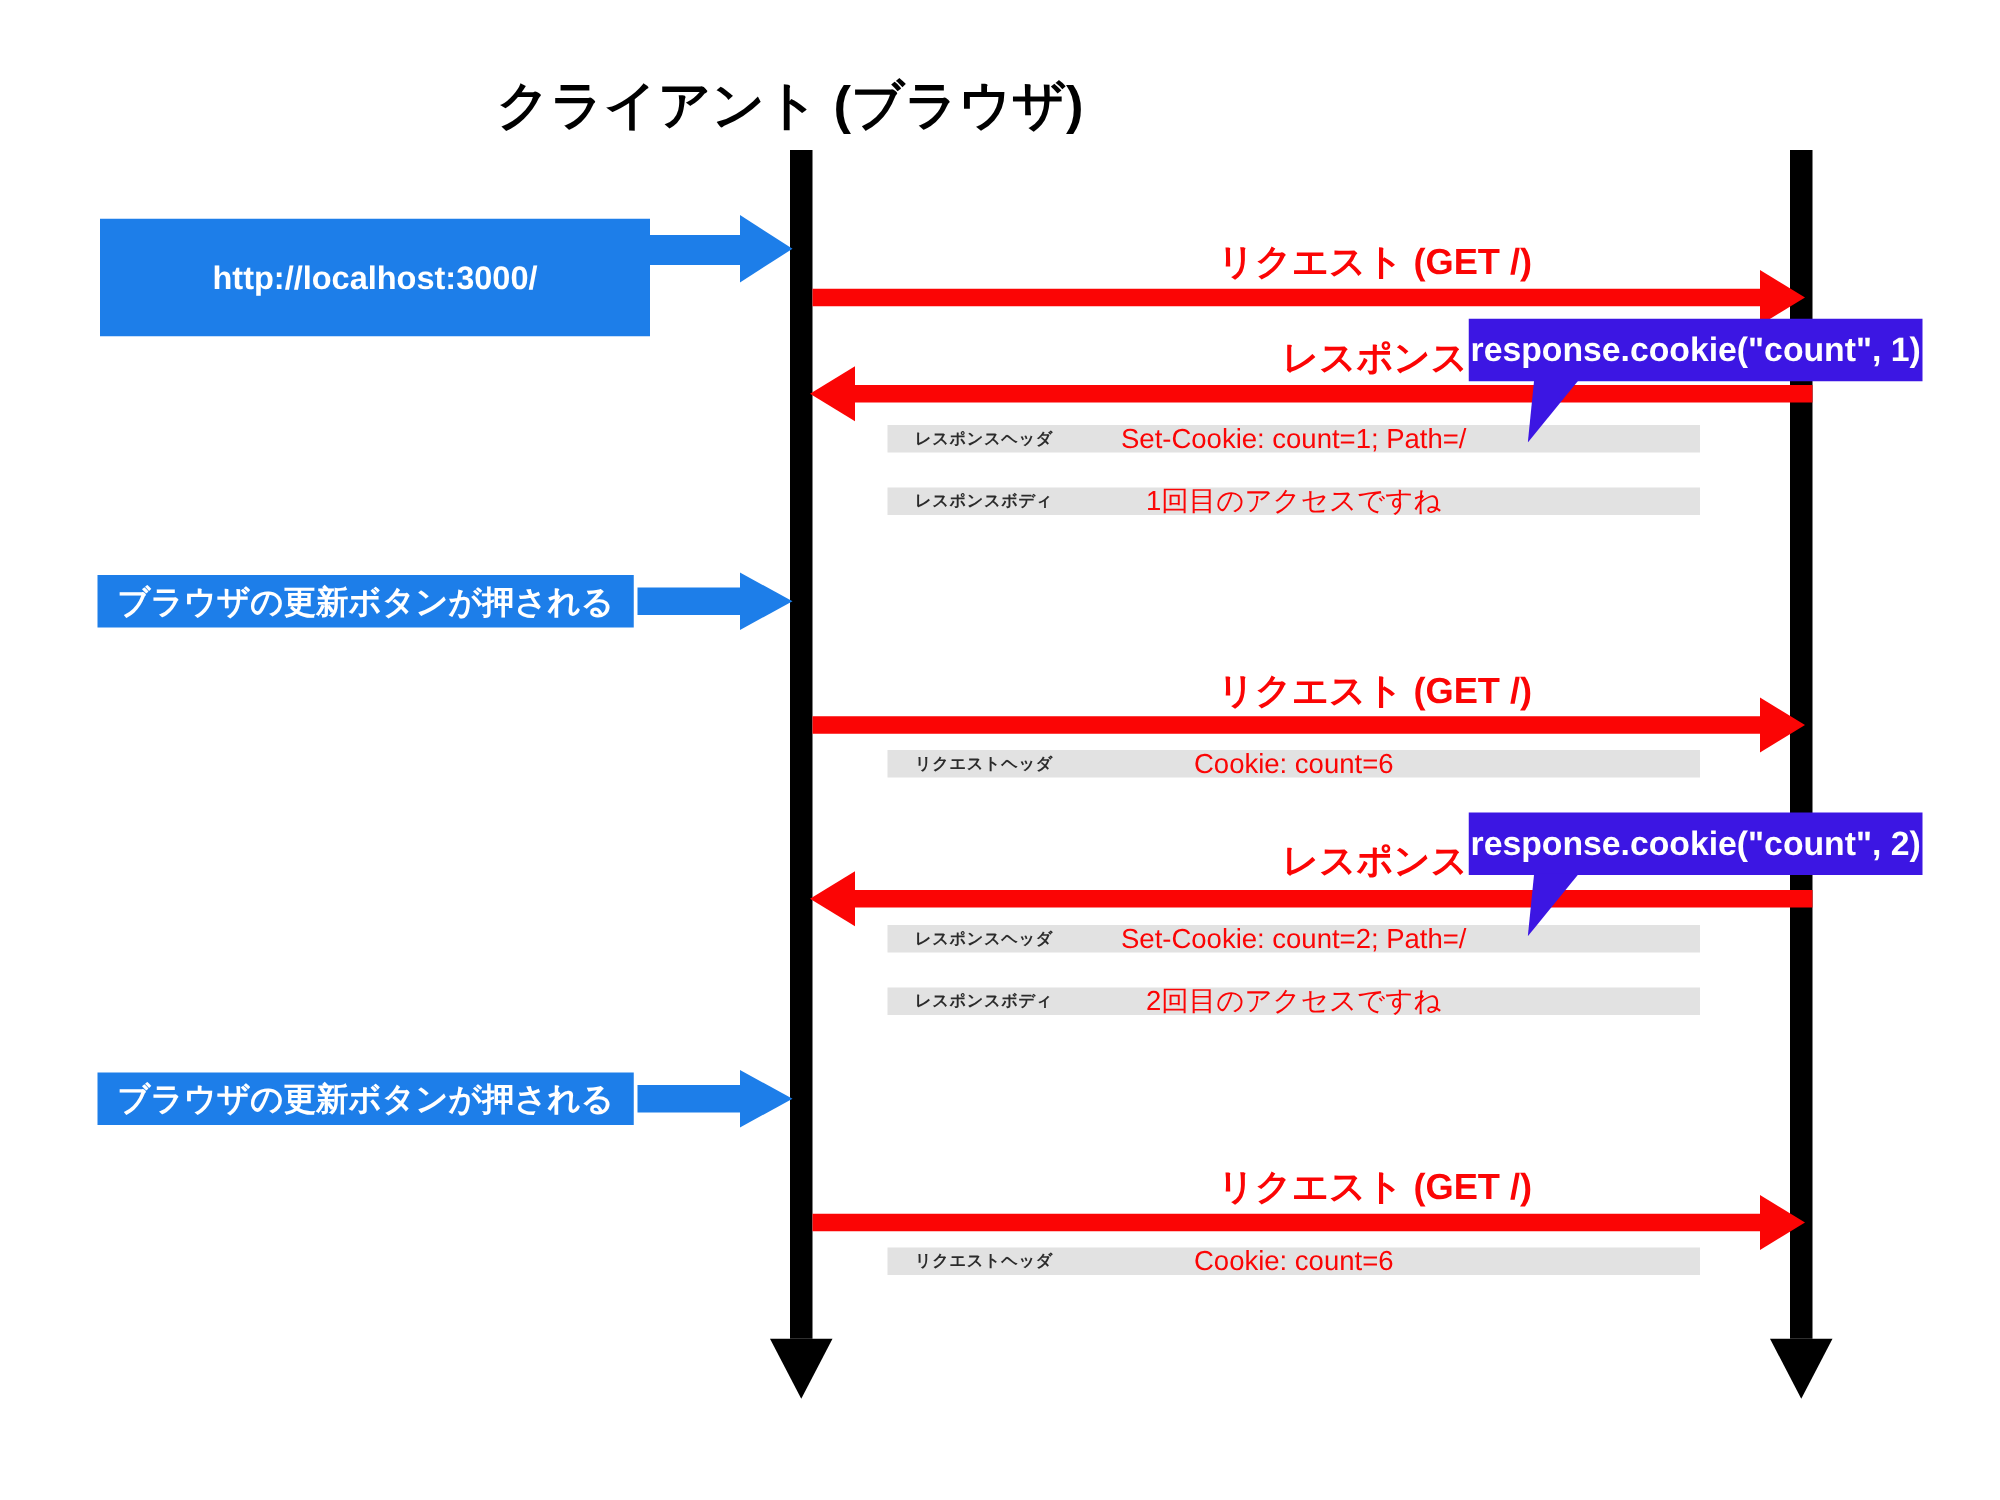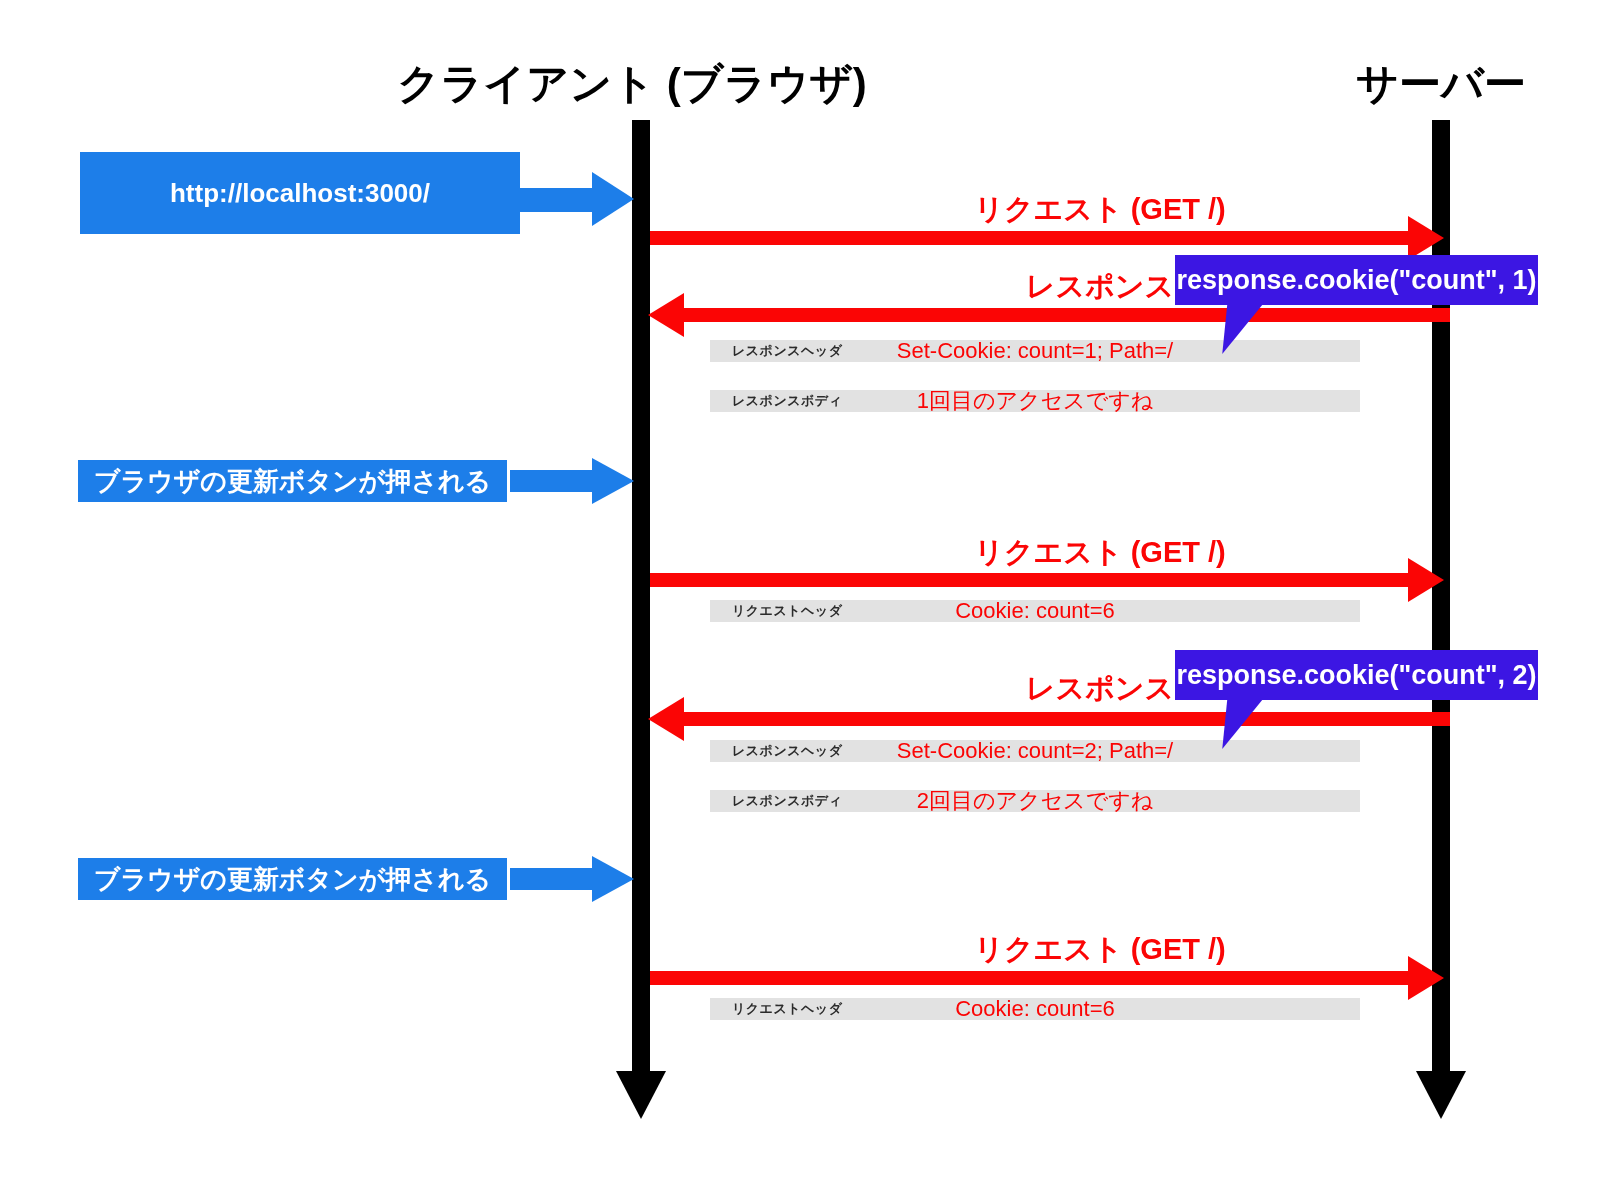--- a/index.html
+++ b/index.html
@@ -71,21 +71,20 @@
     position:absolute;left:1221px;width:42px;height:50px;background:var(--purple);
     clip-path:polygon(15% 0,100% 0,3% 100%);
   }
 </style>
 </head>
 <body>
 
 <div class="page">
 
   <div class="actor-title" style="left:632px">クライアント (ブラウザ)</div>
-  <div class="actor-title" style="left:1441px">サーバー</div>
 
   <div class="lifeline" style="left:632px"></div>
   <div class="lifeline-head" style="left:616px"></div>
   <div class="lifeline" style="left:1432px"></div>
   <div class="lifeline-head" style="left:1416px"></div>
 
   <div class="red-shaft" style="left:650px;top:231px;width:758px"></div>
   <div class="red-head-r" style="left:1408px;top:216px"></div>
 
   <div class="red-head-l" style="left:648px;top:293px"></div>
@@ -124,21 +123,21 @@
   </div>
   <div class="info-box" style="top:790px">
     <span class="info-key">レスポンスボディ</span>
     <span class="info-value">2回目のアクセスですね</span>
   </div>
   <div class="info-box" style="top:998px">
     <span class="info-key">リクエストヘッダ</span>
     <span class="info-value">Cookie: count=6</span>
   </div>
 
-  <div class="event-box" style="left:80px;top:152px;width:440px;height:82px">
+  <div class="event-box" style="left:80px;top:175px;width:440px;height:94px">
     <div>http://localhost:3000/</div>
   </div>
   <div class="blue-shaft" style="left:520px;top:188px;width:72px;height:24px"></div>
   <div class="blue-head" style="left:592px;top:172px"></div>
 
   <div class="event-box" style="left:78px;top:460px;width:429px;height:42px">
     <div>ブラウザの更新ボタンが押される</div>
   </div>
   <div class="blue-shaft" style="left:510px;top:470px;width:82px;height:22px"></div>
   <div class="blue-head small" style="left:592px;top:458px"></div>

